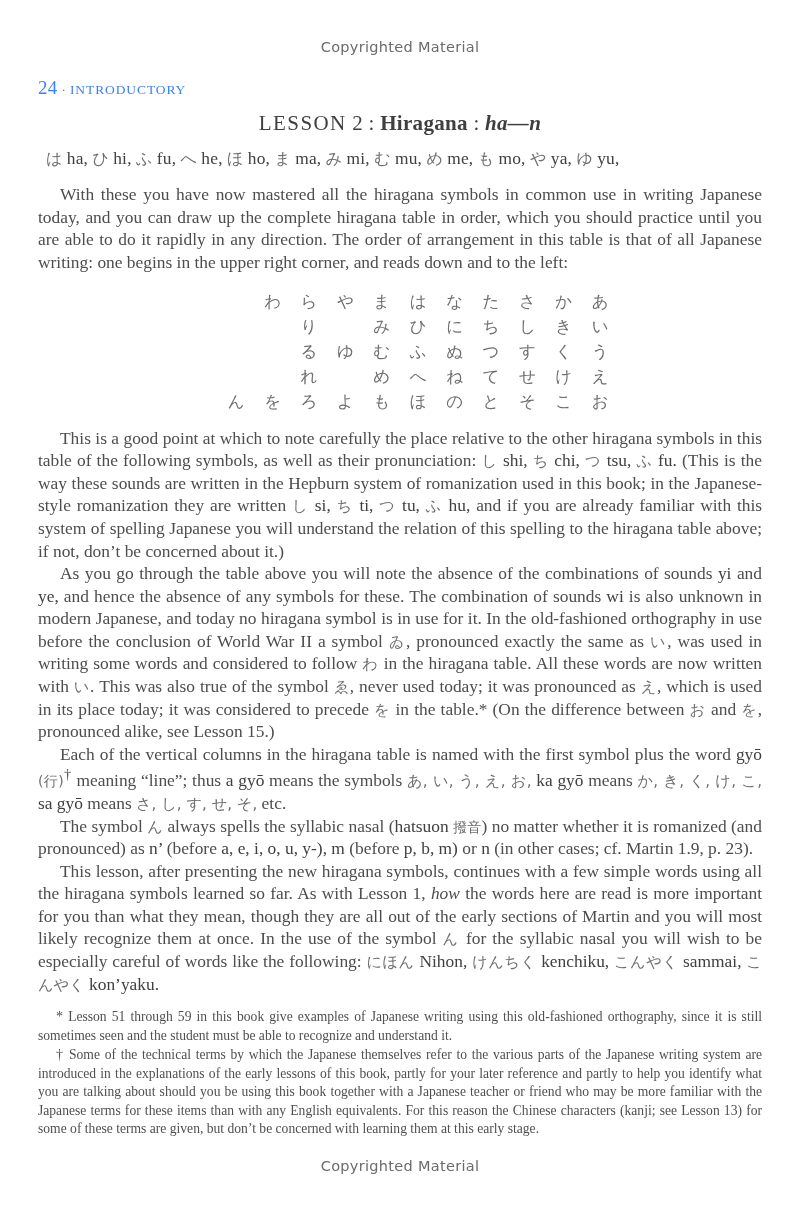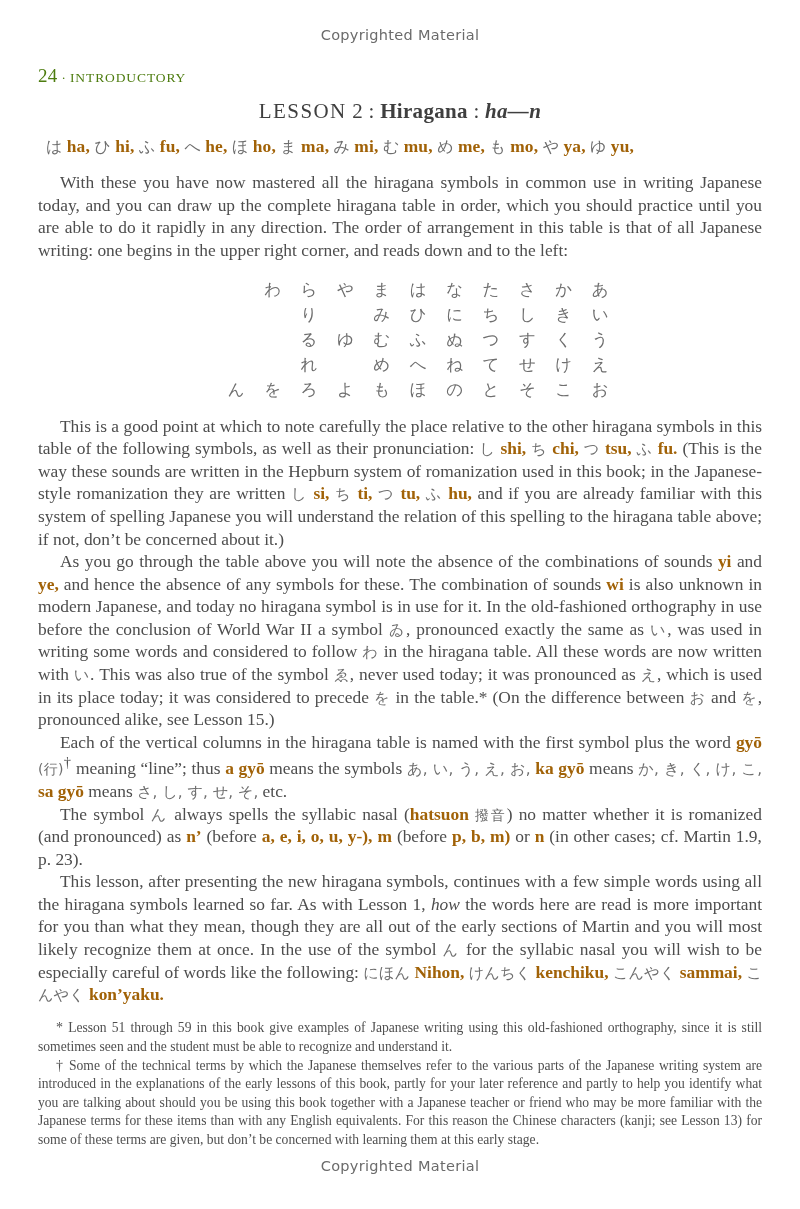--- a/index.html
+++ b/index.html
@@ -13,21 +13,21 @@
     font-family: "Liberation Serif", "DejaVu Serif", serif;
     color: #4a4a4a;
     position: relative;
     overflow: hidden;
   }
   .page {
     width: 800px;
     height: 1209px;
     position: relative;
     box-sizing: border-box;
-    padding: 0 38px;
+    padding: 12px 38px;
   }
 
   
   .copyright {
     text-align: center;
     font-family: "DejaVu Sans", "Liberation Sans", sans-serif;
     font-size: 14.5px;
     letter-spacing: 0.3px;
     color: #6b6b6b;
     font-weight: 500;
@@ -36,21 +36,21 @@
   .copyright-bottom {
     position: absolute;
     left: 0; right: 0;
     top: 1158px;
   }
 
   
   .runhead {
     margin-top: 22px;
     font-size: 16.5px;
-    color: #4d7c0f;
+    color: #3b82f6;
     letter-spacing: 0.2px;
   }
   .runhead .folio {
     font-size: 19px;
   }
   .runhead .dot { padding: 0 4px; font-size: 13px; vertical-align: middle;}
   .runhead .sec {
     font-size: 13.5px;
     letter-spacing: 0.9px;
   }
@@ -73,21 +73,21 @@
     font-size: 17.4px;
     line-height: 1.295;
     text-align: justify;
     text-justify: inter-word;
     margin: 0;
     color: #4d4d4d;
     hyphens: manual;
   }
   p.lead { margin-top: 21px; }
   p.indent { text-indent: 22px; }
-  b, .b { font-weight: 700; color: #a16207; }
+  b, .b { font-weight: 400; color: #404040; }
   i, .i { font-style: italic; }
   .jp {
     font-family: "DejaVu Sans", "Liberation Sans", sans-serif;
     font-size: 15.2px;
     color: #6e6e6e;
     font-weight: 400;
   }
   .jp-k {
     font-family: "DejaVu Sans", "Liberation Sans", sans-serif;
     font-size: 14px;

